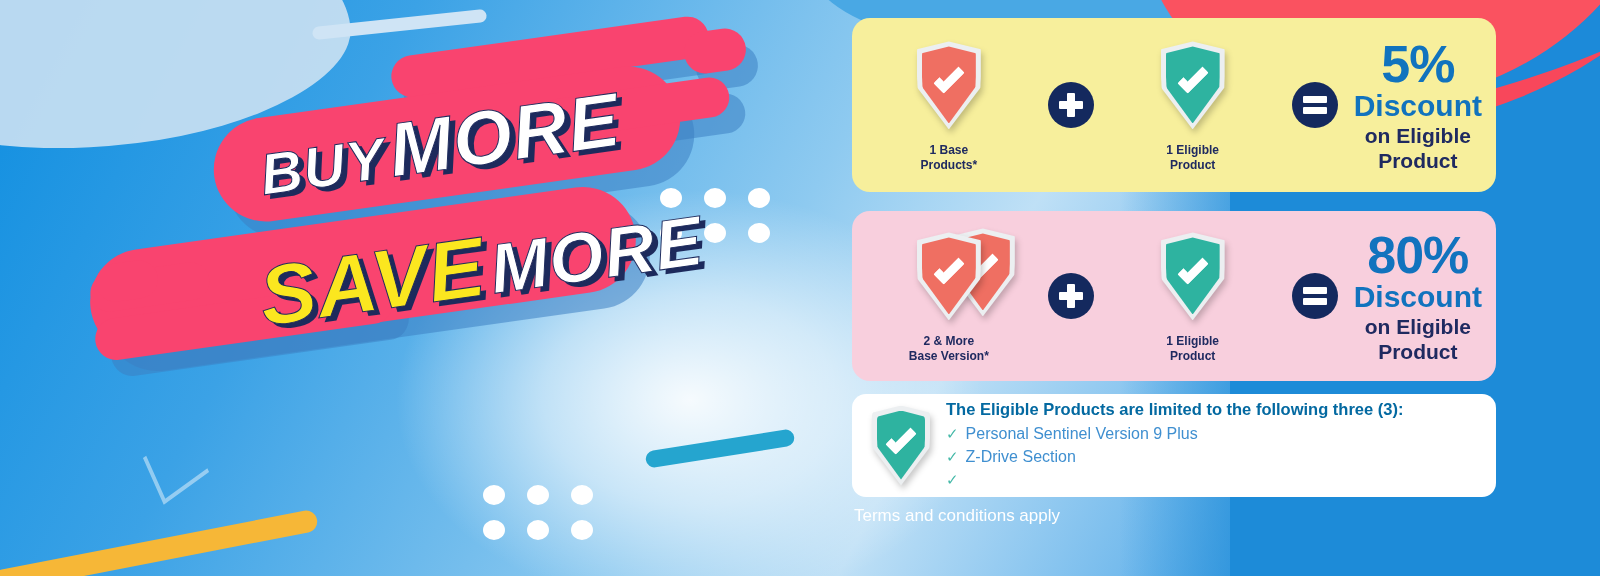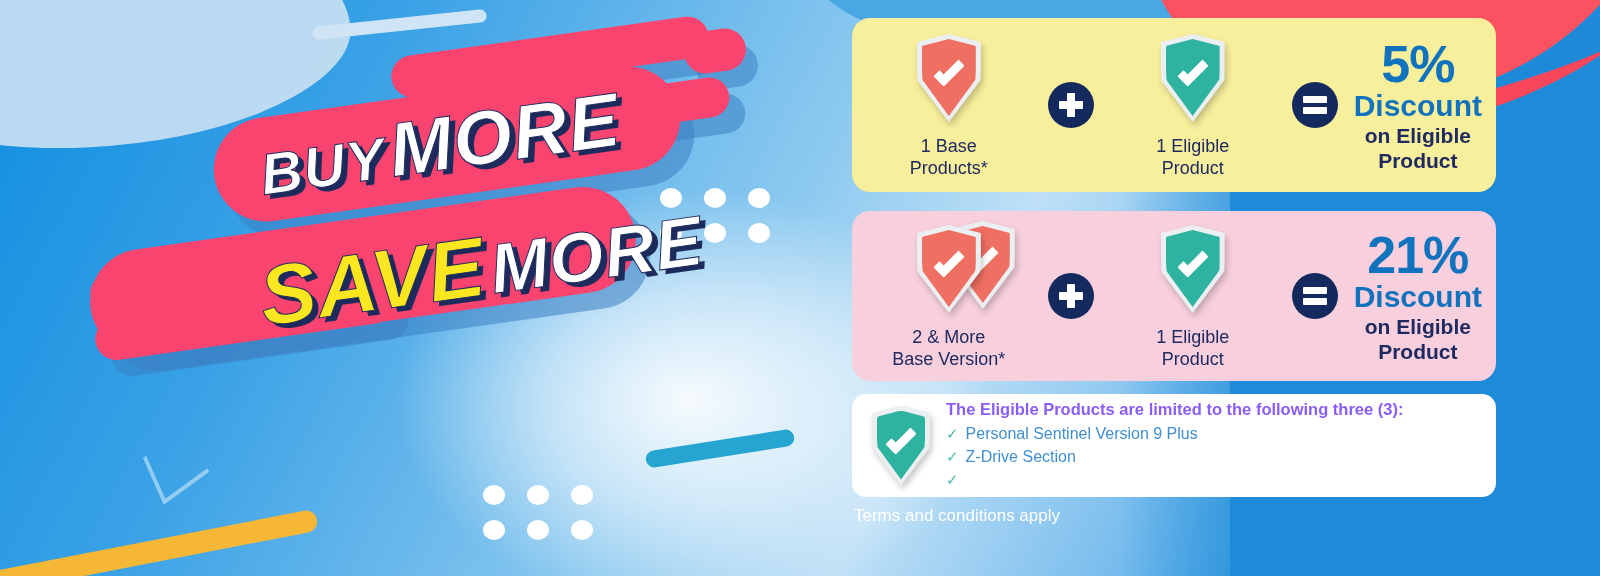--- a/index.html
+++ b/index.html
@@ -107,41 +107,41 @@
   .sh-red .fill{background:#ef6f62;}
   .sh-teal .fill{background:#2eb3a0;}
   .shield .fill{clip-path:polygon(50% 0,100% 9%,100% 52%,50% 100%,0 52%,0 9%);
     border-radius:12px 12px 44% 44%/9px 9px 60% 60%;}
   .tick{position:absolute;left:50%;top:42%;transform:translate(-50%,-50%) rotate(-45deg);
     width:30px;height:15px;border-left:9px solid #fff;border-bottom:9px solid #fff;
     border-radius:2px;}
   .stack-two .shield.back{position:absolute;left:34px;top:0;z-index:1;}
   .stack-two .shield.front{position:relative;z-index:2;}
 
-  .caption{margin-top:10px;text-align:center;color:#1f2a60;font-weight:normal;
-    font-size:18px;line-height:1.22;}
+  .caption{margin-top:10px;text-align:center;color:#1f2a60;font-weight:bold;
+    font-size:12px;line-height:1.22;}
 
   .opicon{width:46px;height:46px;border-radius:50%;background:#14295e;
     position:relative;display:flex;align-items:center;justify-content:center;}
   .opicon .pv{position:absolute;width:24px;height:8px;background:#fff;border-radius:1px;}
   .opicon .ph{position:absolute;width:8px;height:24px;background:#fff;border-radius:1px;}
   .opicon .eq1{position:absolute;width:24px;height:7px;background:#fff;border-radius:1px;top:14px;}
   .opicon .eq2{position:absolute;width:24px;height:7px;background:#fff;border-radius:1px;top:25px;}
 
   .res{text-align:center;line-height:1.08;}
   .res .pct{font-size:52px;font-weight:bold;color:#1173be;letter-spacing:-1px;}
   .res .disc{font-size:30px;font-weight:bold;color:#1173be;margin-top:-2px;}
   .res .sub{font-size:21px;font-weight:bold;color:#1f2a60;margin-top:1px;line-height:1.18;}
 
   
   .infobox{margin-top:13px;background:#fff;border-radius:14px;height:103px;
     display:flex;align-items:center;padding:0 20px;}
   .infobox .shield{width:58px;height:80px;flex:none;margin-right:16px;}
   .info-text{flex:1;}
-  .info-head{color:#8b5cf6;font-weight:bold;font-size:16.5px;margin-bottom:4px;}
+  .info-head{color:#0369a1;font-weight:bold;font-size:16.5px;margin-bottom:4px;}
   .info-li{color:#3f8fd0;font-size:16px;line-height:1.42;display:flex;align-items:flex-start;}
   .info-li .ck{color:#45b9a8;margin-right:7px;font-size:15px;line-height:1.45;}
   .terms{margin-top:9px;color:#ffffff;font-size:17px;padding-left:2px;}
 </style>
 </head>
 <body>
 
 <div class="banner">
 
   <div class="bg-base"></div>
@@ -303,21 +303,21 @@
 
       <div class="slot slot-op">
         <div class="opicon">
           <span class="eq1"></span>
             <span class="eq2"></span>
         </div>
       </div>
 
       <div class="slot slot-res">
         <div class="res">
-          <div class="pct">21%</div>
+          <div class="pct">80%</div>
           <div class="disc">Discount</div>
           <div class="sub">on Eligible</div>
           <div class="sub">Product</div>
         </div>
       </div>
     </div>
 
     <div class="infobox">
       <div class="shield sh-teal">
         <div class="body outline"></div>

